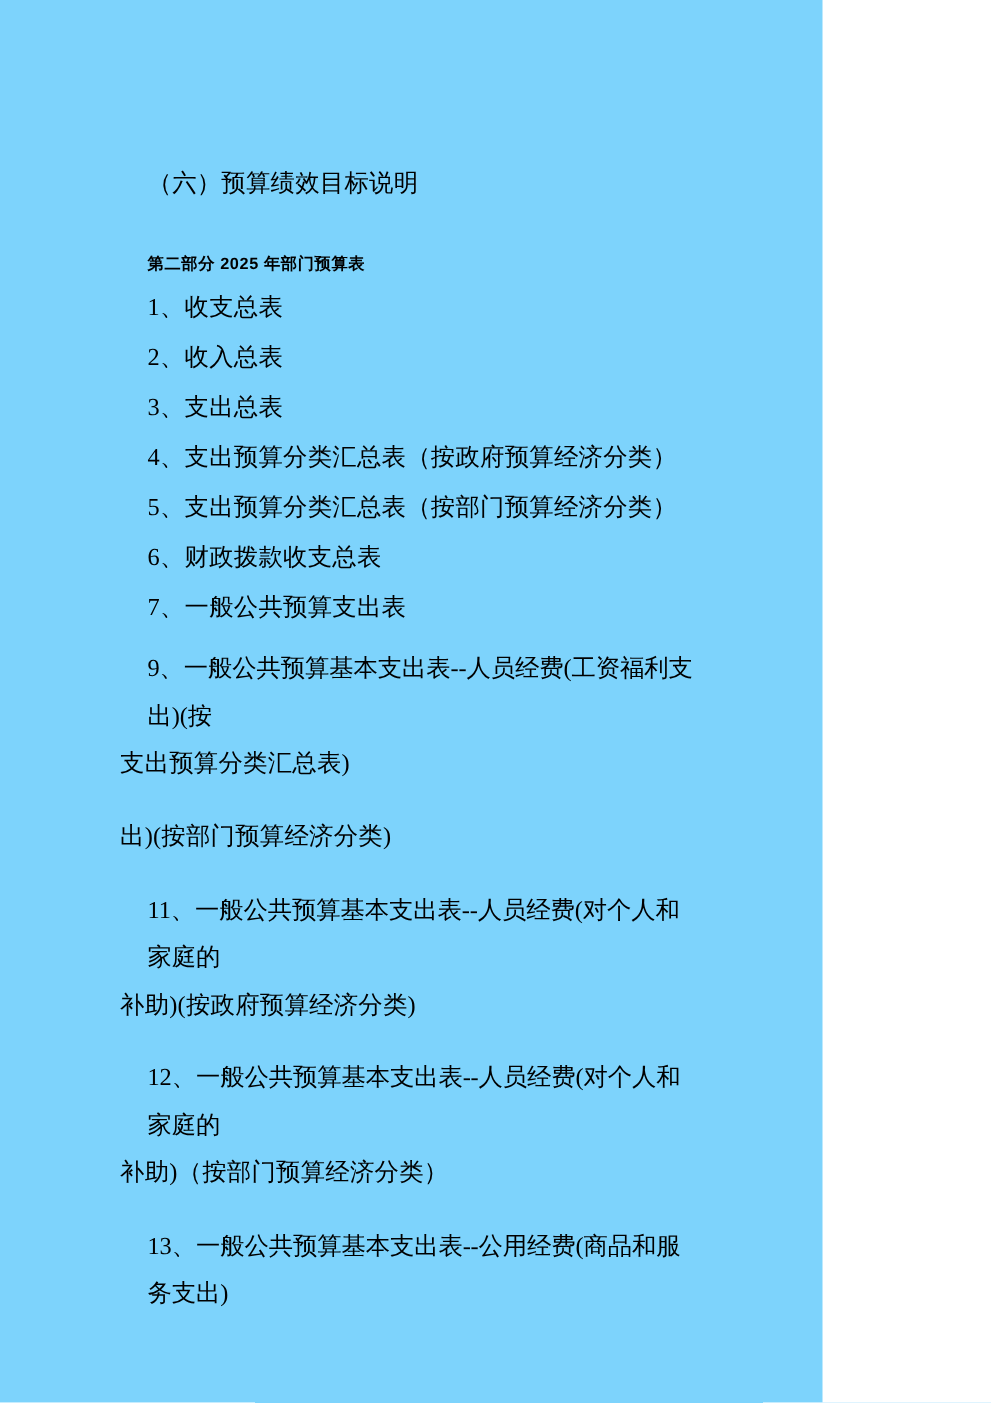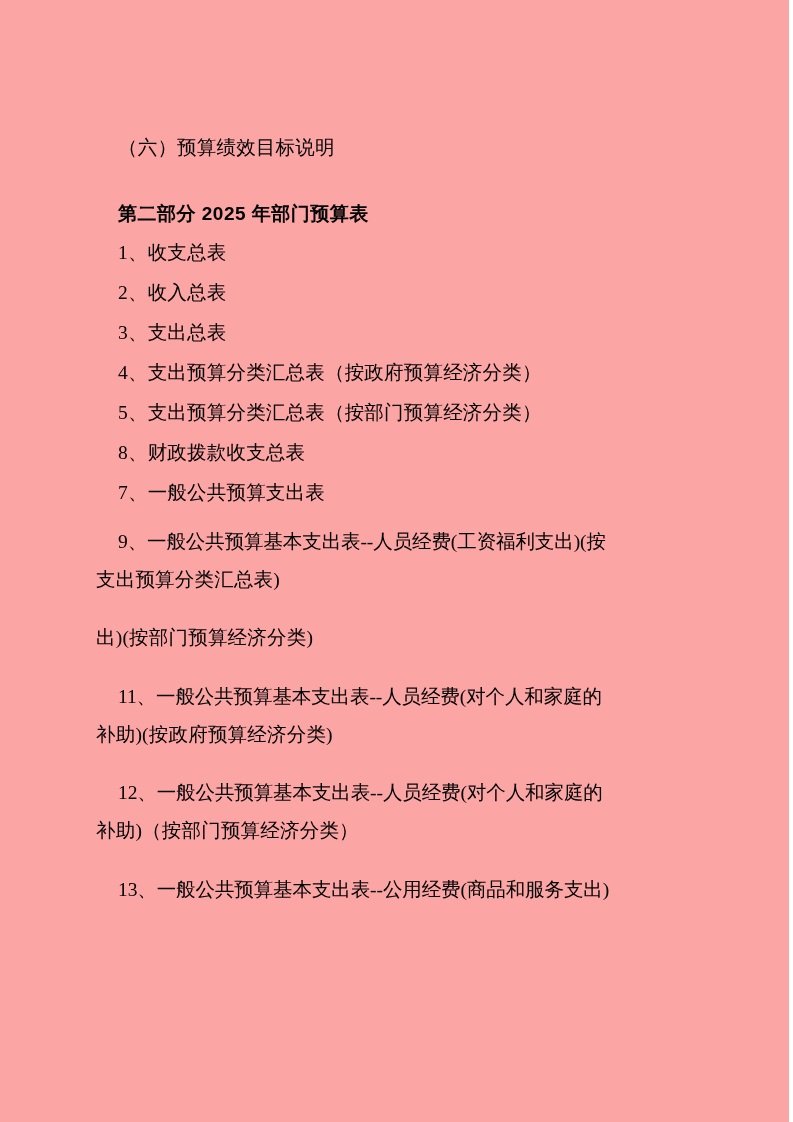--- a/index.html
+++ b/index.html
@@ -9,25 +9,25 @@
   }
   body {
     width: 793px;
     height: 1122px;
     font-family: "Liberation Serif", "DejaVu Serif", serif;
     color: #000000;
     -webkit-font-smoothing: antialiased;
   }
   .page {
     position: relative;
-    width: 789px;
+    width: 658px;
     height: 1122px;
     box-sizing: border-box;
     padding: 138px 96px 40px 96px;
-    background: #fca5a5;
+    background: #7dd3fc;
   }
   .doc-body {
     font-size: 19.5px;
     line-height: 1.0;
   }
   .line {
     margin: 0 0 0 0;
     padding: 0;
     white-space: pre-wrap;
   }
@@ -41,21 +41,21 @@
     padding-left: 22px;
   }
   .heading {
     font-weight: bold;
     font-family: "Liberation Sans", "DejaVu Sans", sans-serif;
     letter-spacing: 0.5px;
     margin-bottom: 20px;
     padding-left: 22px;
   }
   .heading.h-sub {
-    font-size: 19px;
+    font-size: 13px;
     margin-top: 46px;
   }
   .wrap {
     margin-bottom: 20.5px;
     padding-left: 22px;
     text-indent: 0;
     line-height: 1.95;
     letter-spacing: 0.2px;
   }
   .wrap .cont {
@@ -75,21 +75,21 @@
     <div class="line para indent1">（六）预算绩效目标说明</div>
 
 
     <div class="line heading h-sub">第二部分 2025 年部门预算表</div>
 
     <div class="line para indent1">1、收支总表</div>
     <div class="line para indent1">2、收入总表</div>
     <div class="line para indent1">3、支出总表</div>
     <div class="line para indent1">4、支出预算分类汇总表（按政府预算经济分类）</div>
     <div class="line para indent1">5、支出预算分类汇总表（按部门预算经济分类）</div>
-    <div class="line para indent1">8、财政拨款收支总表</div>
+    <div class="line para indent1">6、财政拨款收支总表</div>
     <div class="line para indent1">7、一般公共预算支出表</div>
 
     <div class="wrap">
       <span class="tight">9、一般公共预算基本支出表--人员经费(工资福利支出)(按</span>
       <span class="cont">支出预算分类汇总表)</span>
     </div>
 
     <div class="wrap">
       <span class="cont">出)(按部门预算经济分类)</span>
     </div>

